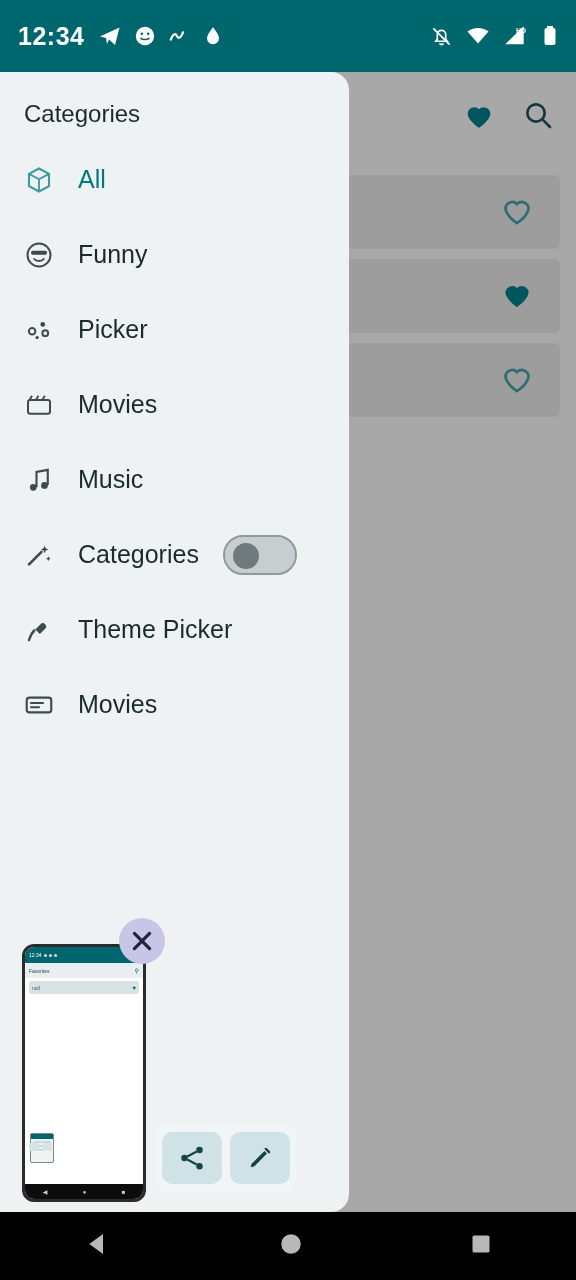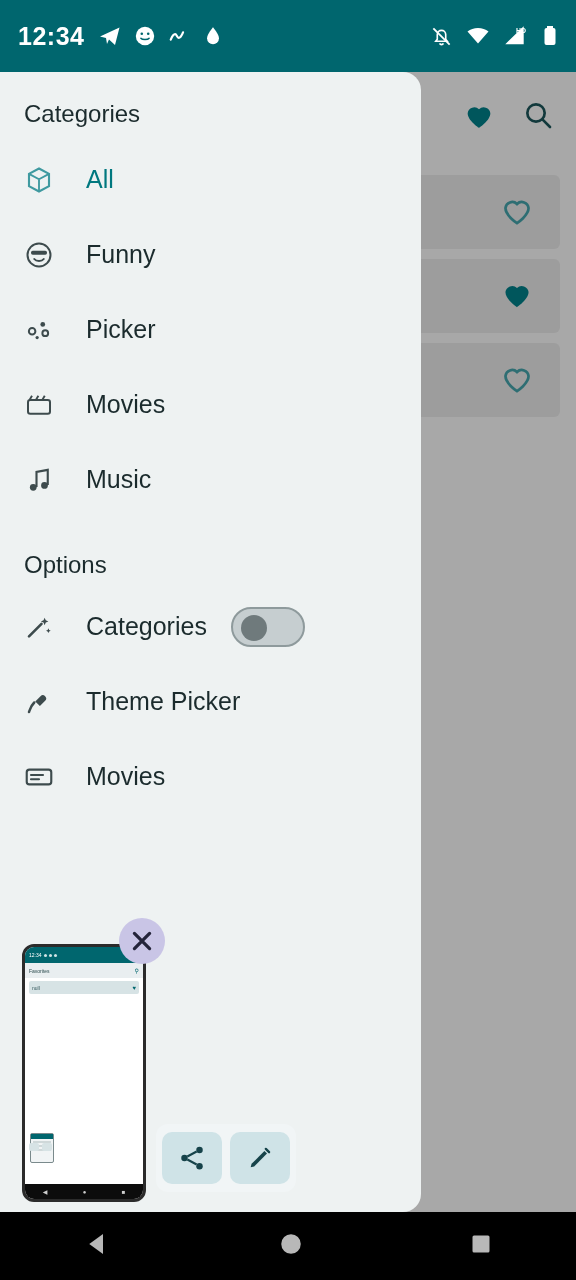--- a/index.html
+++ b/index.html
@@ -65,21 +65,21 @@
   }
   .bg-card .card-txt {
     flex: 1; font-size: 22px; color: #8e8e8e;
     white-space: nowrap; overflow: hidden;
   }
   .bg-card .heart { margin-left: 10px; }
 
   
   #drawer {
     position: absolute; top: 72px; left: 0;
-    width: 421px; height: 1140px;
+    width: 349px; height: 1140px;
     background: #eef2f2;
     border-top-right-radius: 18px;
     border-bottom-right-radius: 18px;
     overflow: hidden;
   }
   .drawer-head {
     font-size: 24px; color: #1b2b2d;
     padding: 28px 0 14px 24px;
   }
   .drawer-item {
@@ -88,21 +88,21 @@
     padding-left: 22px;
     cursor: pointer;
   }
   .drawer-item .ic {
     width: 34px; height: 34px;
     display: flex; align-items: center; justify-content: center;
     flex: 0 0 34px;
   }
   .drawer-item .lbl {
     font-size: 25px; color: #1b2b2d;
-    margin-left: 30px;
+    margin-left: 22px;
     white-space: nowrap;
   }
   .drawer-item.active .lbl { color: #00787f; }
   .options-head {
     font-size: 24px; color: #1b2b2d;
     padding: 34px 0 10px 24px;
   }
 
   
   .toggle {
@@ -357,21 +357,20 @@
         <svg width="30" height="30" viewBox="0 0 24 24">
           <path d="M10 17.5V5.5l9-1.6v12" stroke="#3d4b4d" stroke-width="1.7" fill="none"></path>
           <circle cx="7.4" cy="17.8" r="2.7" fill="#3d4b4d"></circle>
           <circle cx="16.4" cy="16.3" r="2.7" fill="#3d4b4d"></circle>
         </svg>
       </span>
       <span class="lbl">Music</span>
     </div>
 
 
-    <div class="options-head">Options</div>
 
     <div class="drawer-item">
       <span class="ic">
         <svg width="30" height="30" viewBox="0 0 24 24">
           <path d="M4 19.5L14 9.5" stroke="#3d4b4d" stroke-width="2.1" stroke-linecap="round"></path>
           <path d="M16.5 4.5l.9 2.1 2.1.9-2.1.9-.9 2.1-.9-2.1-2.1-.9 2.1-.9.9-2.1z" fill="#3d4b4d"></path>
           <path d="M19.5 13l.6 1.3 1.3.6-1.3.6-.6 1.3-.6-1.3-1.3-.6 1.3-.6.6-1.3z" fill="#3d4b4d"></path>
         </svg>
       </span>
       <span class="lbl">Categories</span>

